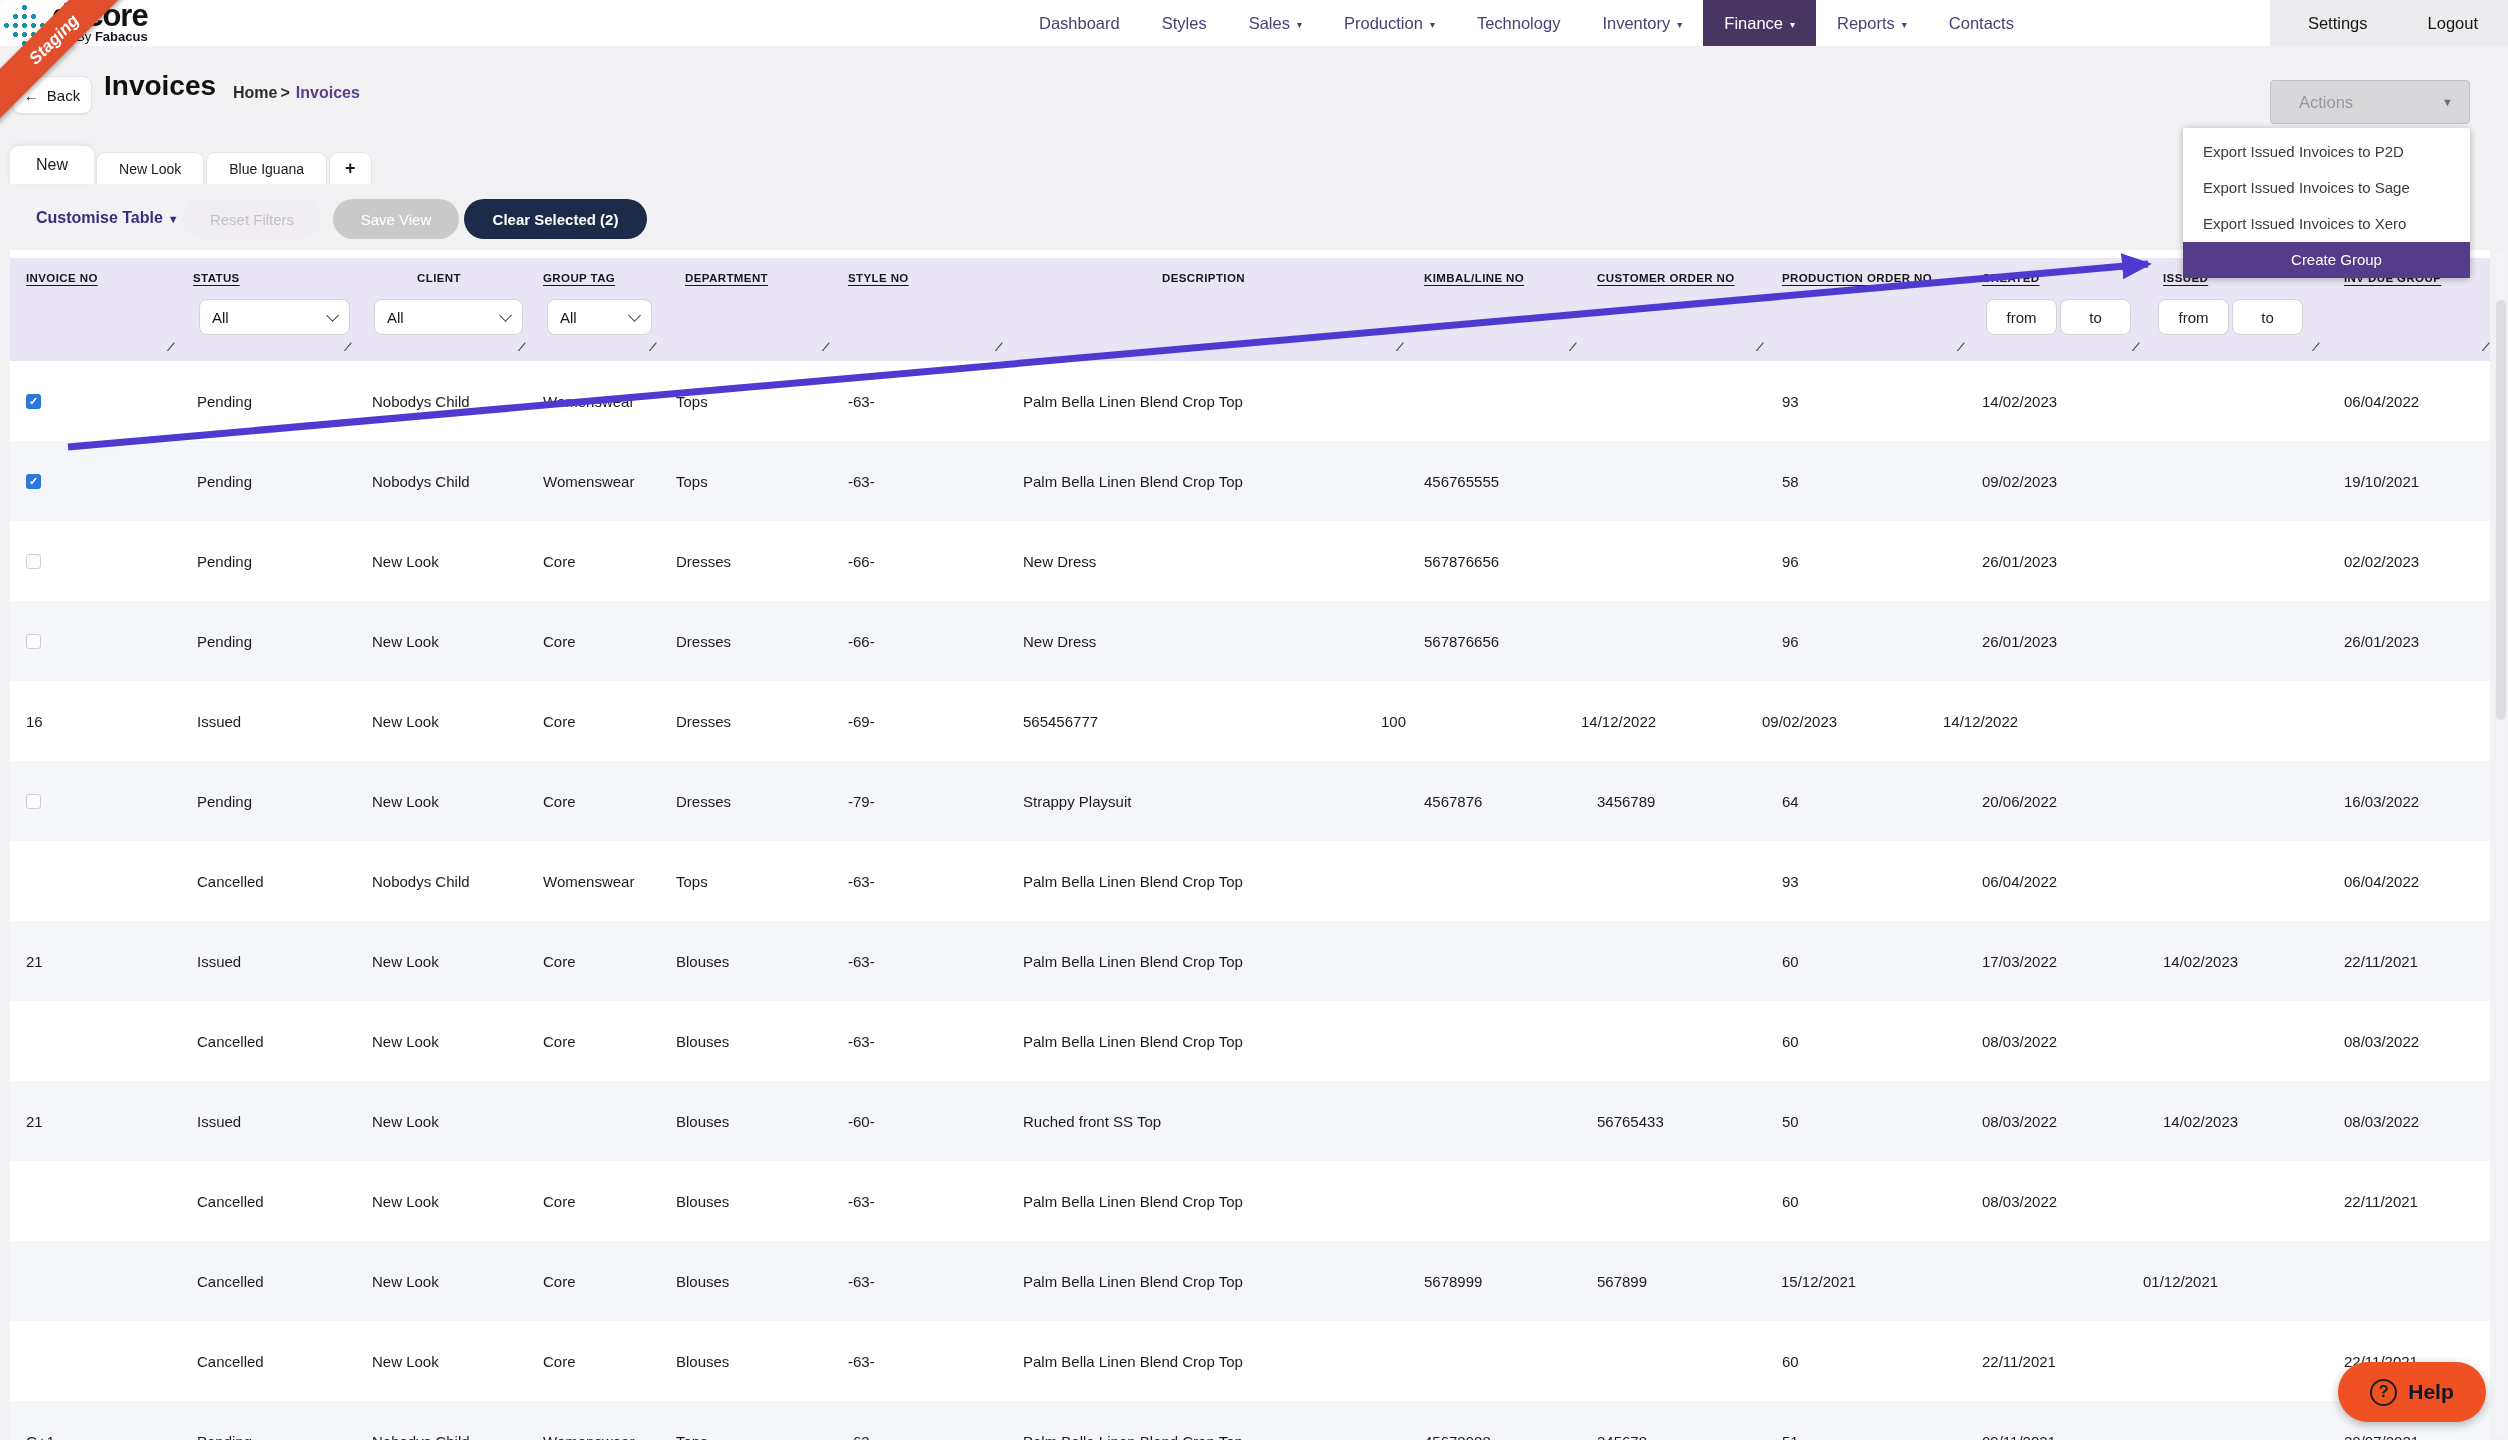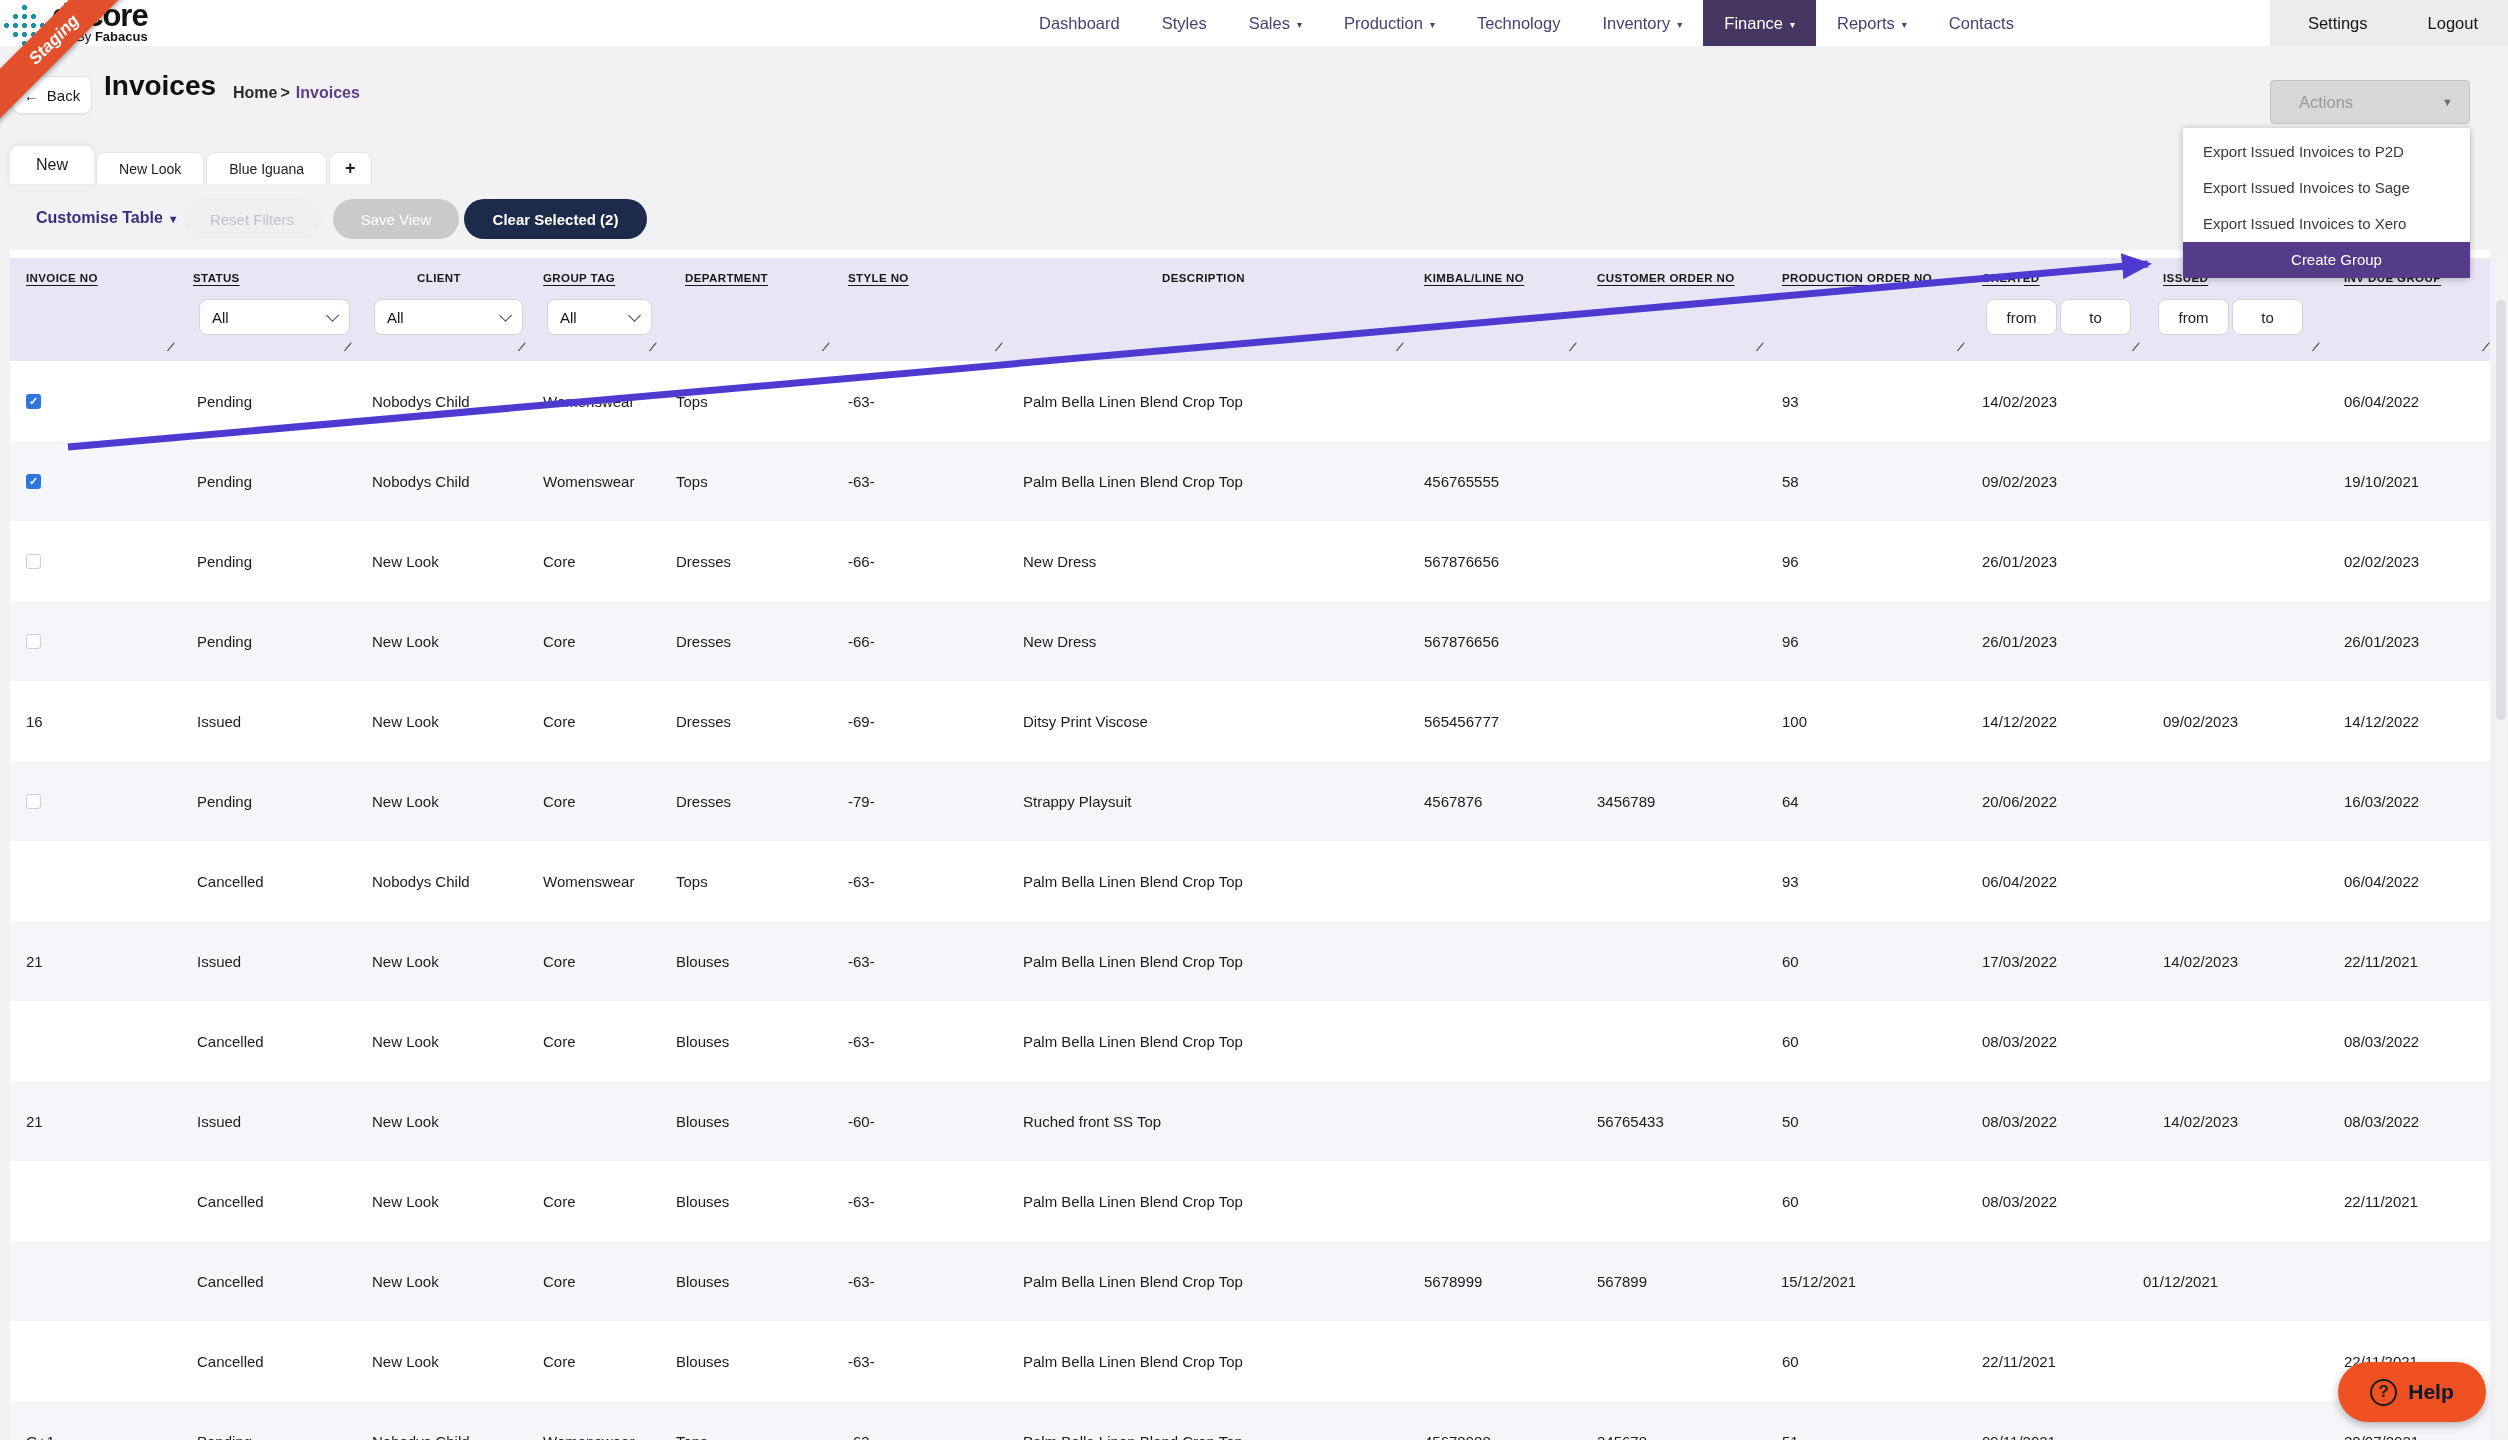--- a/index.html
+++ b/index.html
@@ -337,21 +337,20 @@
         <div class="tcell" style="width: 180px; padding-left: 23px;"></div>
         <div class="tcell" style="width: 170px; padding-left: 24px;">26/01/2023</div>
       </div>
       <div class="trow">
         <div class="tcell" style="width: 165px; padding-left: 16px;">16</div>
         <div class="tcell" style="width: 177px; padding-left: 22px;">Issued</div>
         <div class="tcell" style="width: 174px; padding-left: 20px;">New Look</div>
         <div class="tcell" style="width: 131px; padding-left: 17px;">Core</div>
         <div class="tcell" style="width: 173px; padding-left: 19px;">Dresses</div>
         <div class="tcell" style="width: 173px; padding-left: 18px;">-69-</div>
-        <div class="tcell" style="width: 401px; padding-left: 20px;">Ditsy Print Viscose</div>
         <div class="tcell" style="width: 173px; padding-left: 20px;">565456777</div>
         <div class="tcell" style="width: 187px; padding-left: 20px;"></div>
         <div class="tcell" style="width: 201px; padding-left: 18px;">100</div>
         <div class="tcell" style="width: 175px; padding-left: 17px;">14/12/2022</div>
         <div class="tcell" style="width: 180px; padding-left: 23px;">09/02/2023</div>
         <div class="tcell" style="width: 170px; padding-left: 24px;">14/12/2022</div>
       </div>
       <div class="trow alt">
         <div class="tcell" style="width: 165px; padding-left: 16px;">
           <div class="cb off"></div>

